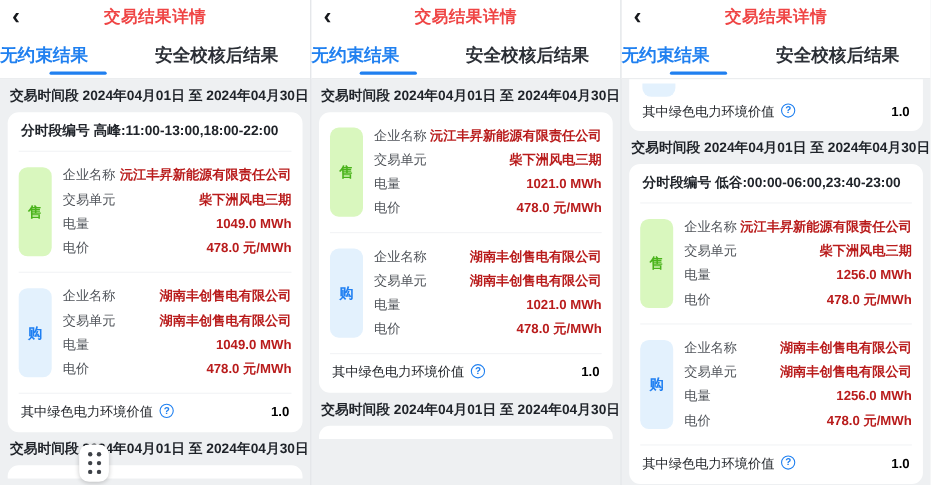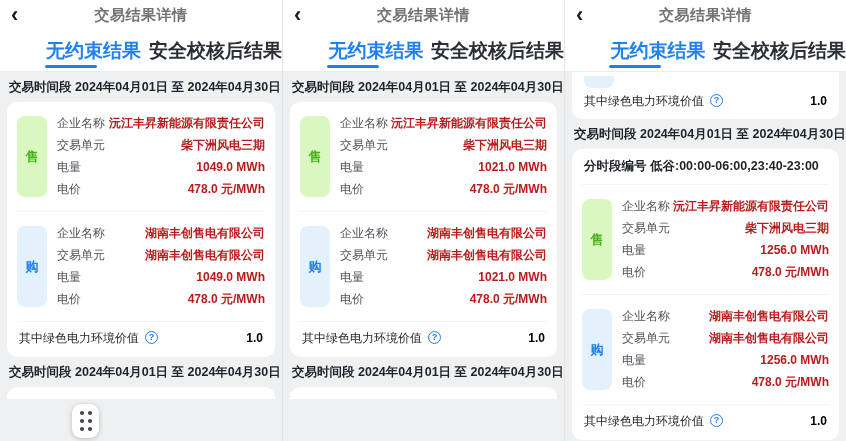--- a/index.html
+++ b/index.html
@@ -15,26 +15,26 @@
   .panel + .panel{border-left:1px solid #e2e4e8;}
   
   .appbar{
     height:30px;background:#fff;display:flex;align-items:center;justify-content:center;
     position:relative;
   }
   .back{
     position:absolute;left:11px;top:1px;font-size:22px;font-weight:700;color:#16181c;
     line-height:28px;cursor:pointer;
   }
-  .title{font-size:15px;font-weight:700;color:#737373;letter-spacing:.5px;}
+  .title{font-size:15px;font-weight:700;color:#ef4444;letter-spacing:.5px;}
   
   .tabs{height:41px;background:#fff;display:flex;border-bottom:1px solid #e9ebee;}
   .tab{
-    flex:1;display:flex;align-items:center;justify-content:flex-end;
-    font-size:19px;font-weight:700;color:#2b2f36;position:relative;cursor:pointer;
+    flex:1;display:flex;align-items:center;justify-content:flex-start;
+    font-size:16px;font-weight:700;color:#2b2f36;position:relative;cursor:pointer;
   }
   .tab.active{color:#2080f0;}
   .tab .underline{
     position:absolute;left:50%;transform:translateX(-50%);bottom:3px;
     width:52px;height:3px;border-radius:2px;background:#2080f0;
   }
   
   .content{height:369px;padding:0 7px;box-sizing:border-box;}
   .section-title{
     padding:8px 2px 7px;font-size:12.5px;line-height:15px;font-weight:700;color:#1f2329;
@@ -96,20 +96,24 @@
     <div class="tab">
       <span>安全校核后结果</span>
     </div>
   </div>
   <div class="content">
     <div class="section-title">
       <span>交易时间段</span>
       <span>2024年04月01日 至 2024年04月30日</span>
     </div>
     <div class="card">
+      <div class="period-row">
+        <span>分时段编号</span>
+        <span>高峰:11:00-13:00,18:00-22:00</span>
+      </div>
       <div class="entity">
         <div class="badge sell">售</div>
         <div class="rows">
           <div class="kv">
               <span class="k">企业名称</span>
               <span class="v">沅江丰昇新能源有限责任公司</span>
             </div>
           <div class="kv">
               <span class="k">交易单元</span>
               <span class="v">柴下洲风电三期</span>

